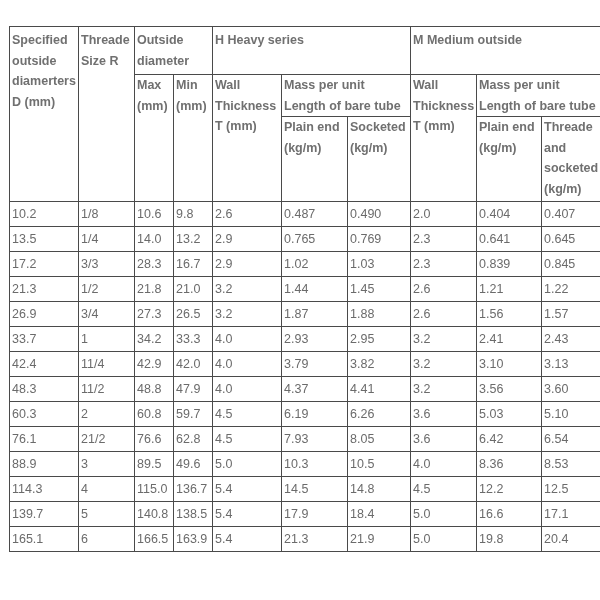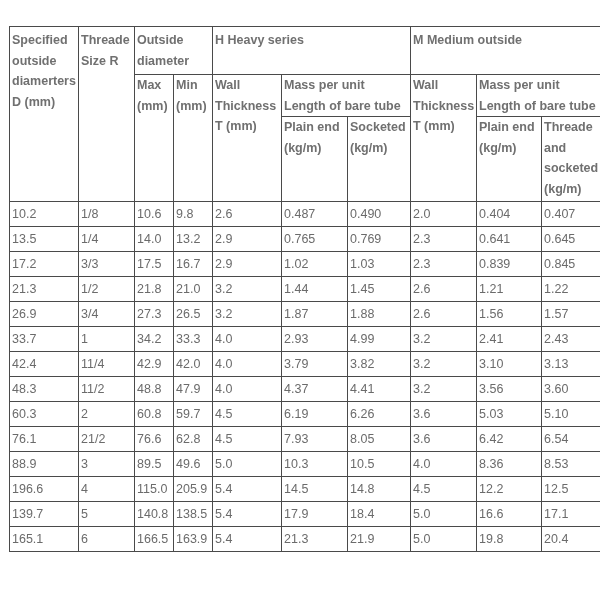--- a/index.html
+++ b/index.html
@@ -91,21 +91,21 @@
         <td>2.9</td>
         <td>0.765</td>
         <td>0.769</td>
         <td>2.3</td>
         <td>0.641</td>
         <td>0.645</td>
       </tr>
       <tr>
         <td>17.2</td>
         <td>3/3</td>
-        <td>17.5</td>
+        <td>28.3</td>
         <td>16.7</td>
         <td>2.9</td>
         <td>1.02</td>
         <td>1.03</td>
         <td>2.3</td>
         <td>0.839</td>
         <td>0.845</td>
       </tr>
       <tr>
         <td>21.3</td>
@@ -131,21 +131,21 @@
         <td>1.56</td>
         <td>1.57</td>
       </tr>
       <tr>
         <td>33.7</td>
         <td>1</td>
         <td>34.2</td>
         <td>33.3</td>
         <td>4.0</td>
         <td>2.93</td>
-        <td>4.99</td>
+        <td>2.95</td>
         <td>3.2</td>
         <td>2.41</td>
         <td>2.43</td>
       </tr>
       <tr>
         <td>42.4</td>
         <td>11/4</td>
         <td>42.9</td>
         <td>42.0</td>
         <td>4.0</td>
@@ -197,24 +197,24 @@
         <td>89.5</td>
         <td>49.6</td>
         <td>5.0</td>
         <td>10.3</td>
         <td>10.5</td>
         <td>4.0</td>
         <td>8.36</td>
         <td>8.53</td>
       </tr>
       <tr>
-        <td>196.6</td>
+        <td>114.3</td>
         <td>4</td>
         <td>115.0</td>
-        <td>205.9</td>
+        <td>136.7</td>
         <td>5.4</td>
         <td>14.5</td>
         <td>14.8</td>
         <td>4.5</td>
         <td>12.2</td>
         <td>12.5</td>
       </tr>
       <tr>
         <td>139.7</td>
         <td>5</td>

